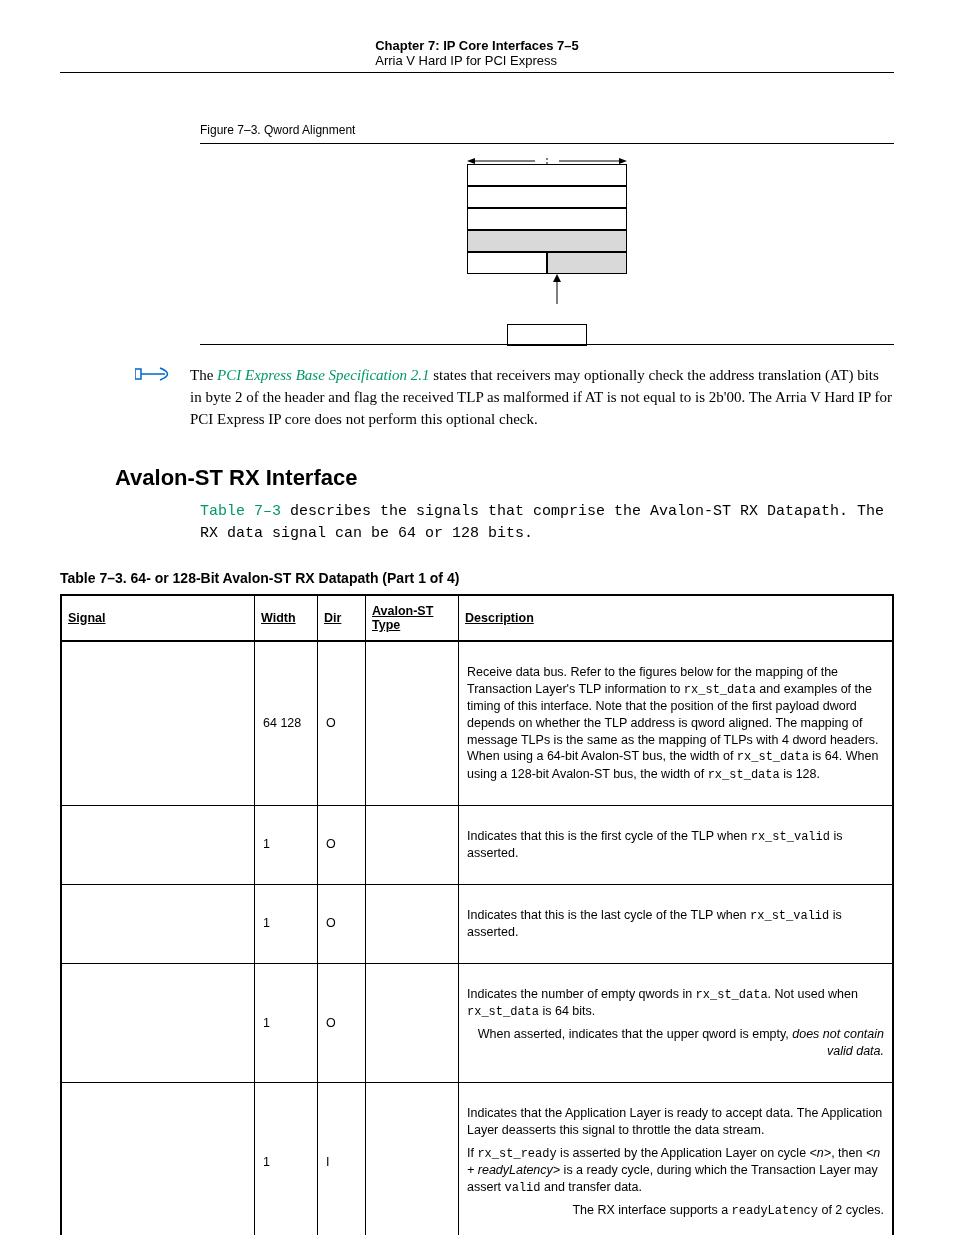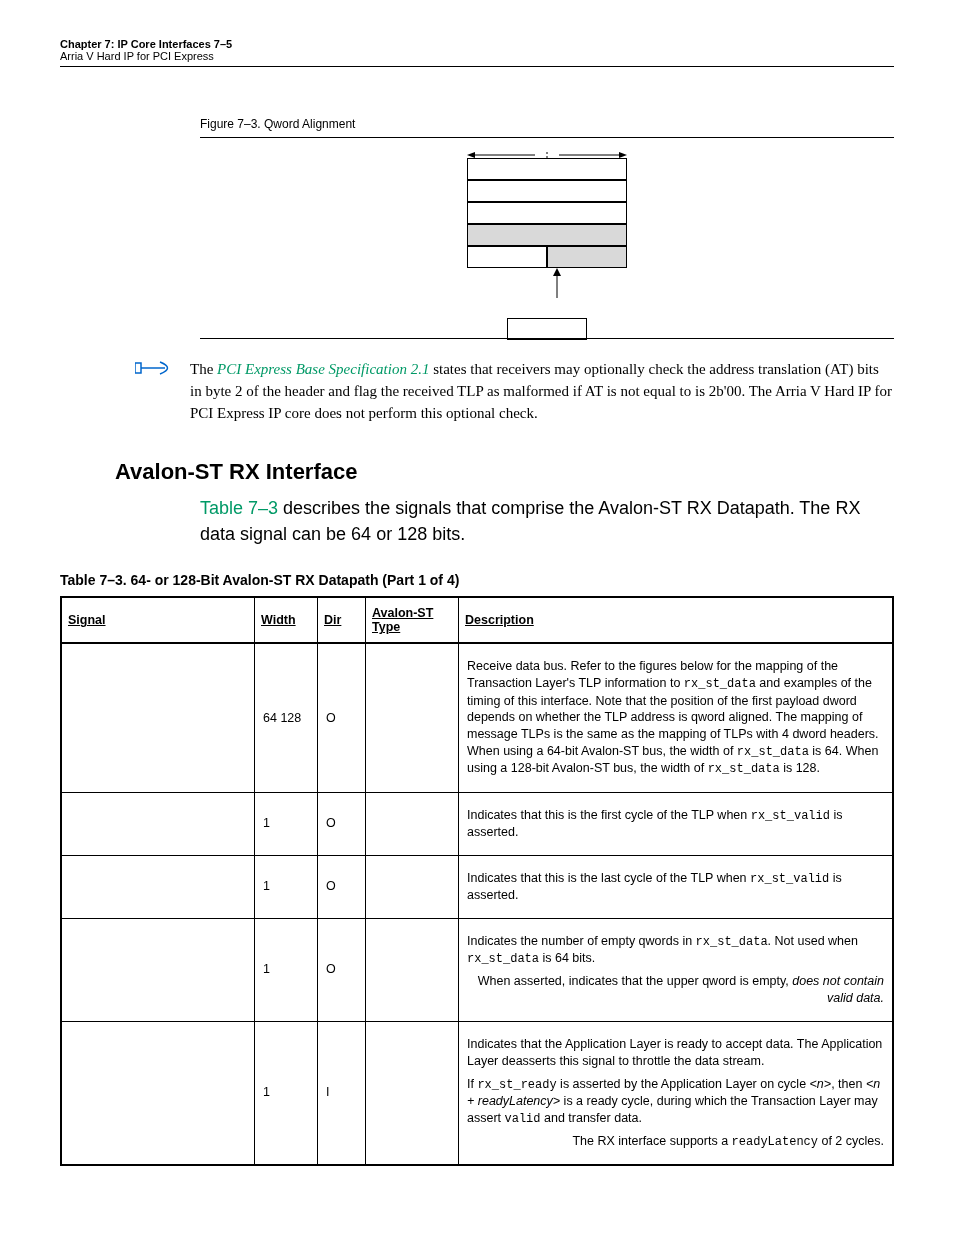--- a/index.html
+++ b/index.html
@@ -7,23 +7,23 @@
     font-size: 14px;
     color: #000;
     background: #fff;
     margin: 0;
     padding: 38px 60px 40px 60px;
     width: 954px;
     box-sizing: border-box;
   }
   .header {
     display: flex;
-    justify-content: flex-start;
-    font-family: Arial, Helvetica, sans-serif;
-    font-size: 11px;
+    justify-content: center;
+    font-family: Arial, Helvetica, sans-serif;
+    font-size: 13px;
     border-bottom: 1px solid #000;
     padding-bottom: 4px;
     margin-bottom: 50px;
   }
   .header .left .chapter { font-weight: bold; }
   .header .right { font-weight: bold; }
   .figcaption {
     font-family: Arial, Helvetica, sans-serif;
     font-weight: normal;
     font-size: 12px;
@@ -96,22 +96,22 @@
   h2.section {
     font-family: Arial, Helvetica, sans-serif;
     font-weight: bold;
     font-size: 22px;
     margin-left: 55px;
     margin-top: 35px;
     margin-bottom: 10px;
   }
   .bodytext {
     margin-left: 140px;
-    font-family: Liberation Sans, sans-serif;
-    font-size: 18px;
+    font-family: Liberation Mono, monospace;
+    font-size: 15px;
     line-height: 1.45;
   }
   .tablecaption {
     font-family: Liberation Sans, sans-serif;
     font-weight: bold;
     font-size: 14px;
     margin-top: 25px;
     margin-bottom: 8px;
   }
   table.datapath {
@@ -126,21 +126,21 @@
     border-top: 2px solid #000;
     border-bottom: 2px solid #000;
     padding: 8px 6px;
     text-align: left;
     font-weight: bold;
     text-decoration: underline;
   }
   table.datapath th.center, table.datapath td.center { text-align: left; }
   table.datapath td {
     border: 1px solid #000;
-    padding: 14px 8px;
+    padding: 22px 8px;
     vertical-align: middle;
     line-height: 1.35;
   }
   table.datapath td p { margin: 0 0 6px 0; }
   table.datapath td p:last-child { margin-bottom: 0; text-align: right; }
   .mono { font-family: "Courier New", monospace; font-size: 12px; }
   .ital { font-style: italic; }
   .footer {
     display: flex;
     justify-content: space-between;

